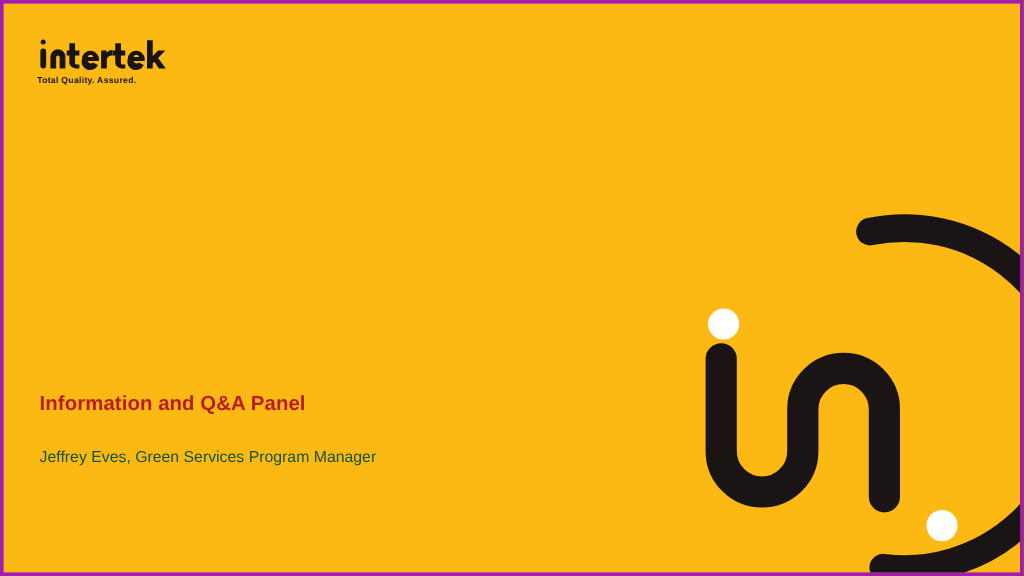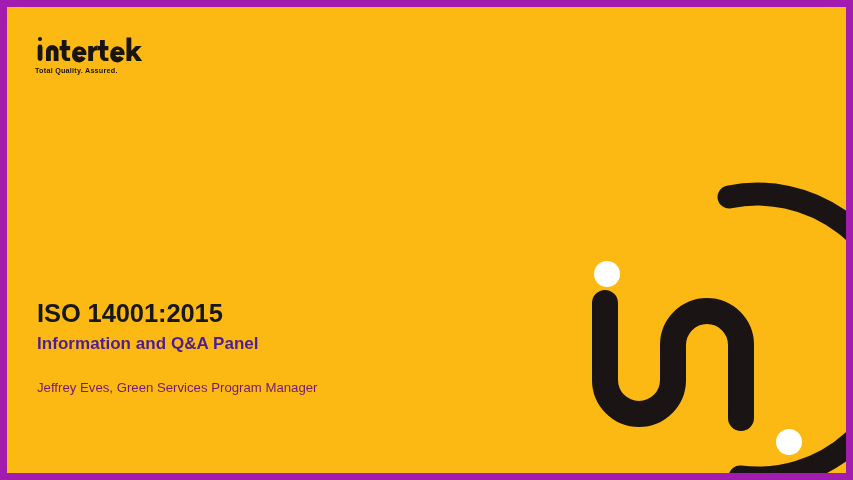--- a/index.html
+++ b/index.html
@@ -12,21 +12,21 @@
     font-family: "Liberation Sans", sans-serif;
   }
 
   .slide {
     position: relative;
     width: 853px;
     height: 480px;
     background: #FDB913;
     overflow: hidden;
     box-sizing: border-box;
-    border: 7px solid #a21caf;
+    border: 3px solid #a21caf;
   }
 
   
   .brand {
     position: absolute;
     left: 28px;
     top: 28px;
     width: 230px;
     height: 48px;
   }
@@ -65,33 +65,33 @@
   }
   .title-line {
     font-size: 25.5px;
     font-weight: bold;
     color: #181818;
     line-height: 29px;
     letter-spacing: -0.1px;
     white-space: nowrap;
   }
   .subtitle {
-    margin-top: 5px;
+    margin-top: 31px;
     font-size: 17px;
     font-weight: bold;
-    color: #4c1d95;
+    color: #b91c1c;
     line-height: 21px;
     letter-spacing: 0.05px;
     white-space: nowrap;
   }
   .presenter {
     margin-top: 25px;
     font-size: 13.2px;
     font-weight: normal;
-    color: #701a75;
+    color: #14532d;
     line-height: 17px;
     white-space: nowrap;
   }
 </style>
 </head>
 <body>
 
 <div class="slide">
 
   <div class="brand">
@@ -131,18 +131,17 @@
              V 180
              a 34 34 0 0 1 68 0
              V 253" fill="none" stroke="#1a1414" stroke-width="26" stroke-linecap="round" stroke-linejoin="round"></path>
 
     <circle cx="138" cy="109" r="13" fill="#ffffff"></circle>
 
     <circle cx="320" cy="277" r="13" fill="#ffffff"></circle>
   </svg>
 
   <div class="textblock">
-    <div class="title-line">ISO 14001:2015</div>
     <div class="subtitle">Information and Q&amp;A Panel</div>
     <div class="presenter">Jeffrey Eves, Green Services Program Manager</div>
   </div>
 
 </div>
 
 </body></html>

